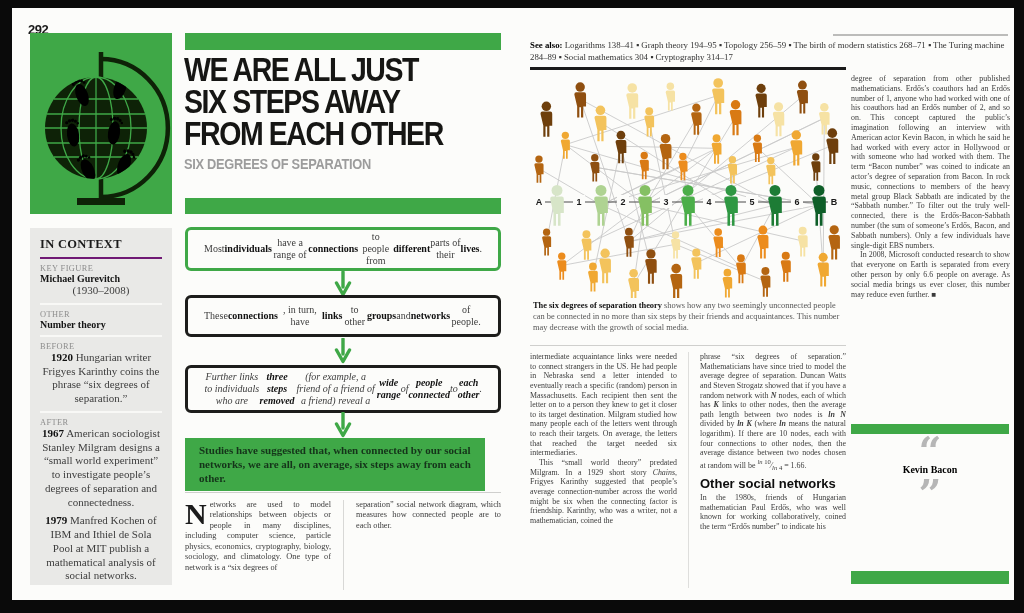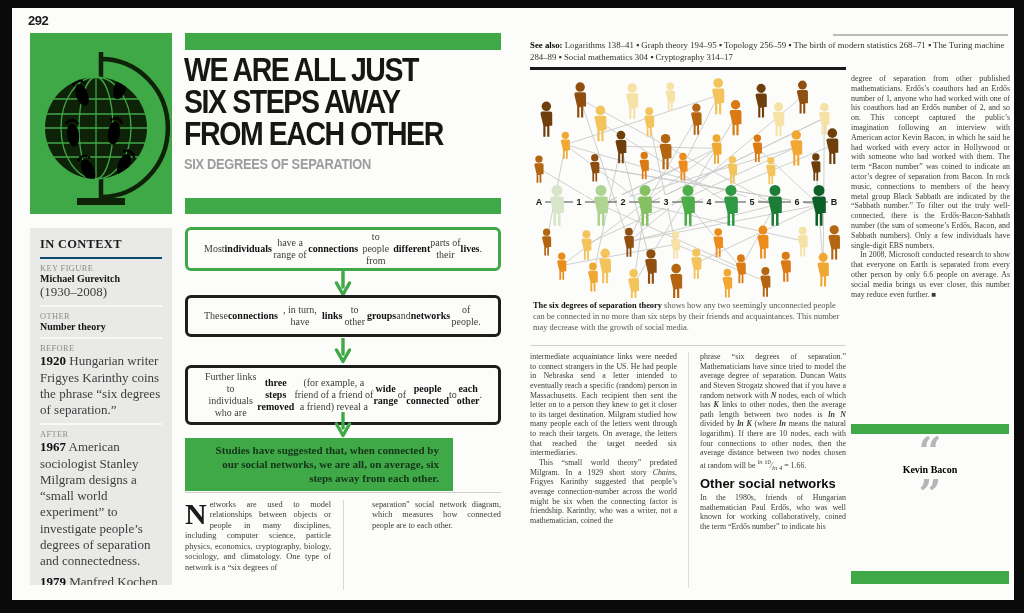--- a/index.html
+++ b/index.html
@@ -12,40 +12,40 @@
   .folio{font-family:"Liberation Sans",sans-serif;font-weight:bold;font-size:13px;letter-spacing:-0.5px;}
   .globe-panel{left:18px;top:25px;width:142px;height:181px;}
   .bar-top{left:173px;top:25px;width:316px;height:17px;}
   .bar-bottom{left:173px;top:190px;width:316px;height:16px;}
   .title{left:172px;top:46px;width:330px;font-family:"Liberation Sans",sans-serif;font-weight:bold;
          font-size:30px;line-height:0.95;letter-spacing:-1.5px;color:#161614;
          transform:scale(0.95,1.12);transform-origin:left top;}
   .subtitle{margin-top:7px;font-size:13.5px;color:#9c9c9c;letter-spacing:-0.3px;}
   .sidebar{left:18px;top:220px;width:142px;height:357px;background:#e9e9e7;box-sizing:border-box;
            padding:9px 10px;overflow:hidden;}
-  .sb-head{font-weight:bold;font-size:12.5px;letter-spacing:0.3px;border-bottom:2px solid #0c4a6e;
+  .sb-head{font-weight:bold;font-size:12.5px;letter-spacing:0.3px;border-bottom:2px solid #701a75;
            padding-bottom:5px;margin-bottom:5px;}
   .sb-label{font-size:8.4px;color:#8d8d8d;letter-spacing:0.4px;margin-top:2px;}
   .sb-bold{font-weight:bold;font-size:10px;color:#141414;}
-  .sb-text{font-size:13px;line-height:1.25;color:#3d3d3d;}
+  .sb-text{font-size:11px;line-height:1.25;color:#3d3d3d;text-align:center;}
   .sb-text b{color:#111;}
   .sb-rule{border:none;border-top:2px solid #f8f8f6;margin:5px 0;}
   .flow-box{left:173px;width:316px;box-sizing:border-box;border:3px solid #1d1d1b;border-radius:6px;
             padding:4px 16px;display:flex;align-items:center;justify-content:center;text-align:center;
             font-size:10px;line-height:1.2;color:#3c3c3c;}
   .flow-box b{color:#111;}
   .flow-green-border{border-color:#3fa847;}
   .flow-arrow{left:322px;width:18px;height:26px;}
-  .conclusion{left:173px;top:430px;width:268px;box-sizing:border-box;padding:6px 14px;
-              text-align:right;font-weight:bold;font-size:11px;line-height:1.25;color:#15341a;}
+  .conclusion{left:173px;top:430px;width:300px;box-sizing:border-box;padding:6px 14px;
+              text-align:left;font-weight:bold;font-size:11px;line-height:1.25;color:#15341a;}
   .rule-light{height:1px;background:#cfcfcd;}
   .rule-dark{height:3px;background:#1a1a1a;}
   .cols{left:173px;top:492px;width:316px;height:90px;display:flex;overflow:hidden;}
   .col{width:50%;box-sizing:border-box;font-size:8.3px;line-height:1.26;color:#3b3b3b;text-align:justify;}
-  .col + .col{border-left:1px solid #d8d8d6;padding-left:28px;}
+  .col + .col{border-left:1px solid #d8d8d6;padding-left:12px;}
   .col:first-child{padding-right:12px;}
   .dropcap{float:left;font-weight:bold;font-size:30px;line-height:0.78;padding:2px 3px 0 0;color:#1b1b1b;}
   .p-indent{text-indent:9px;margin:0;}
   p.flat{margin:0;}
   
   .hdr{right:6px;top:8px;text-align:right;font-family:"Liberation Sans",sans-serif;font-weight:bold;}
   .hdr .section{font-size:13.5px;color:#9aa09a;letter-spacing:-0.3px;}
   .hdr .folio-r{font-size:14px;color:#141414;margin-left:7px;letter-spacing:-0.5px;}
   .hdr-rule{left:821px;top:26px;width:175px;height:2px;background:#bcbcba;}
   .see-also{left:518px;top:32px;width:480px;font-size:8.8px;line-height:1.35;color:#333;}
@@ -65,21 +65,21 @@
   .qmark{font-family:"DejaVu Serif",serif;font-weight:bold;font-size:40px;color:#b6b6b6;line-height:0.75;height:26px;}
   .qtext{font-size:10.8px;line-height:1.28;color:#2e2e2e;margin-top:2px;}
   .qattr{font-weight:bold;font-size:10px;color:#000;margin-top:2px;}
   svg{display:block;}
 </style>
 </head>
 <body>
 
 <div id="paper">
 
-  <div class="abs folio" style="left:16px;top:5px;text-align:center;">292</div>
+  <div class="abs folio" style="left:16px;top:14px;text-align:center;">292</div>
 
   <div class="abs globe-panel green">
     <svg viewBox="0 0 142 181" width="142" height="181">
       <defs>
           <clipPath id="gc">
             <circle cx="66" cy="95" r="51"></circle>
           </clipPath>
         </defs>
       <path d="M71 26 A 63 65 0 0 1 71 164" fill="none" stroke="#0e2207" stroke-width="4.5"></path>
       <line x1="71" y1="19" x2="71" y2="46" stroke="#0e2207" stroke-width="4.5"></line>
@@ -179,21 +179,21 @@
   </div>
 
   <div class="abs flow-box flow-green-border" style="top:219px;height:44px;">Most <b>individuals</b> have a range of <b>connections</b> to people from <b>different</b> parts of their <b>lives</b>.</div>
   <svg class="abs flow-arrow" style="top:263px;" viewBox="0 0 18 26">
     <path d="M9 1 V 16 M2.5 12 L9 23.5 L15.5 12" fill="none" stroke="#3fa847" stroke-width="3.4" stroke-linecap="round" stroke-linejoin="round"></path>
   </svg>
   <div class="abs flow-box" style="top:287px;height:42px;">These <b>connections</b>, in turn, have <b>links</b> to other <b>groups</b> and <b>networks</b> of people.</div>
   <svg class="abs flow-arrow" style="top:330px;" viewBox="0 0 18 26">
     <path d="M9 1 V 16 M2.5 12 L9 23.5 L15.5 12" fill="none" stroke="#3fa847" stroke-width="3.4" stroke-linecap="round" stroke-linejoin="round"></path>
   </svg>
-  <div class="abs flow-box" style="top:357px;height:60px;">Further links to individuals who are <b>three steps removed</b> (for example, a friend of a friend of a friend) reveal a <b>wide range</b> of <b>people connected</b> to <b>each other</b>.</div>
+  <div class="abs flow-box" style="top:357px;height:48px;font-style:italic;">Further links to individuals who are <b>three steps removed</b> (for example, a friend of a friend of a friend) reveal a <b>wide range</b> of <b>people connected</b> to <b>each other</b>.</div>
   <svg class="abs flow-arrow" style="top:404px;" viewBox="0 0 18 26">
     <path d="M9 1 V 16 M2.5 12 L9 23.5 L15.5 12" fill="none" stroke="#3fa847" stroke-width="3.4" stroke-linecap="round" stroke-linejoin="round"></path>
   </svg>
   <div class="abs conclusion green">Studies have suggested that, when connected by our social networks, we are all, on average, six steps away from each other.</div>
 
   <div class="abs rule-light" style="left:173px;top:484px;width:316px;"></div>
 
   <div class="abs cols">
     <div class="col">
       <span class="dropcap">N</span><span>etworks are used to model relationships between objects or people in many disciplines, including computer science, particle physics, economics, cryptography, biology, sociology, and climatology. One type of network is a “six degrees of</span>

